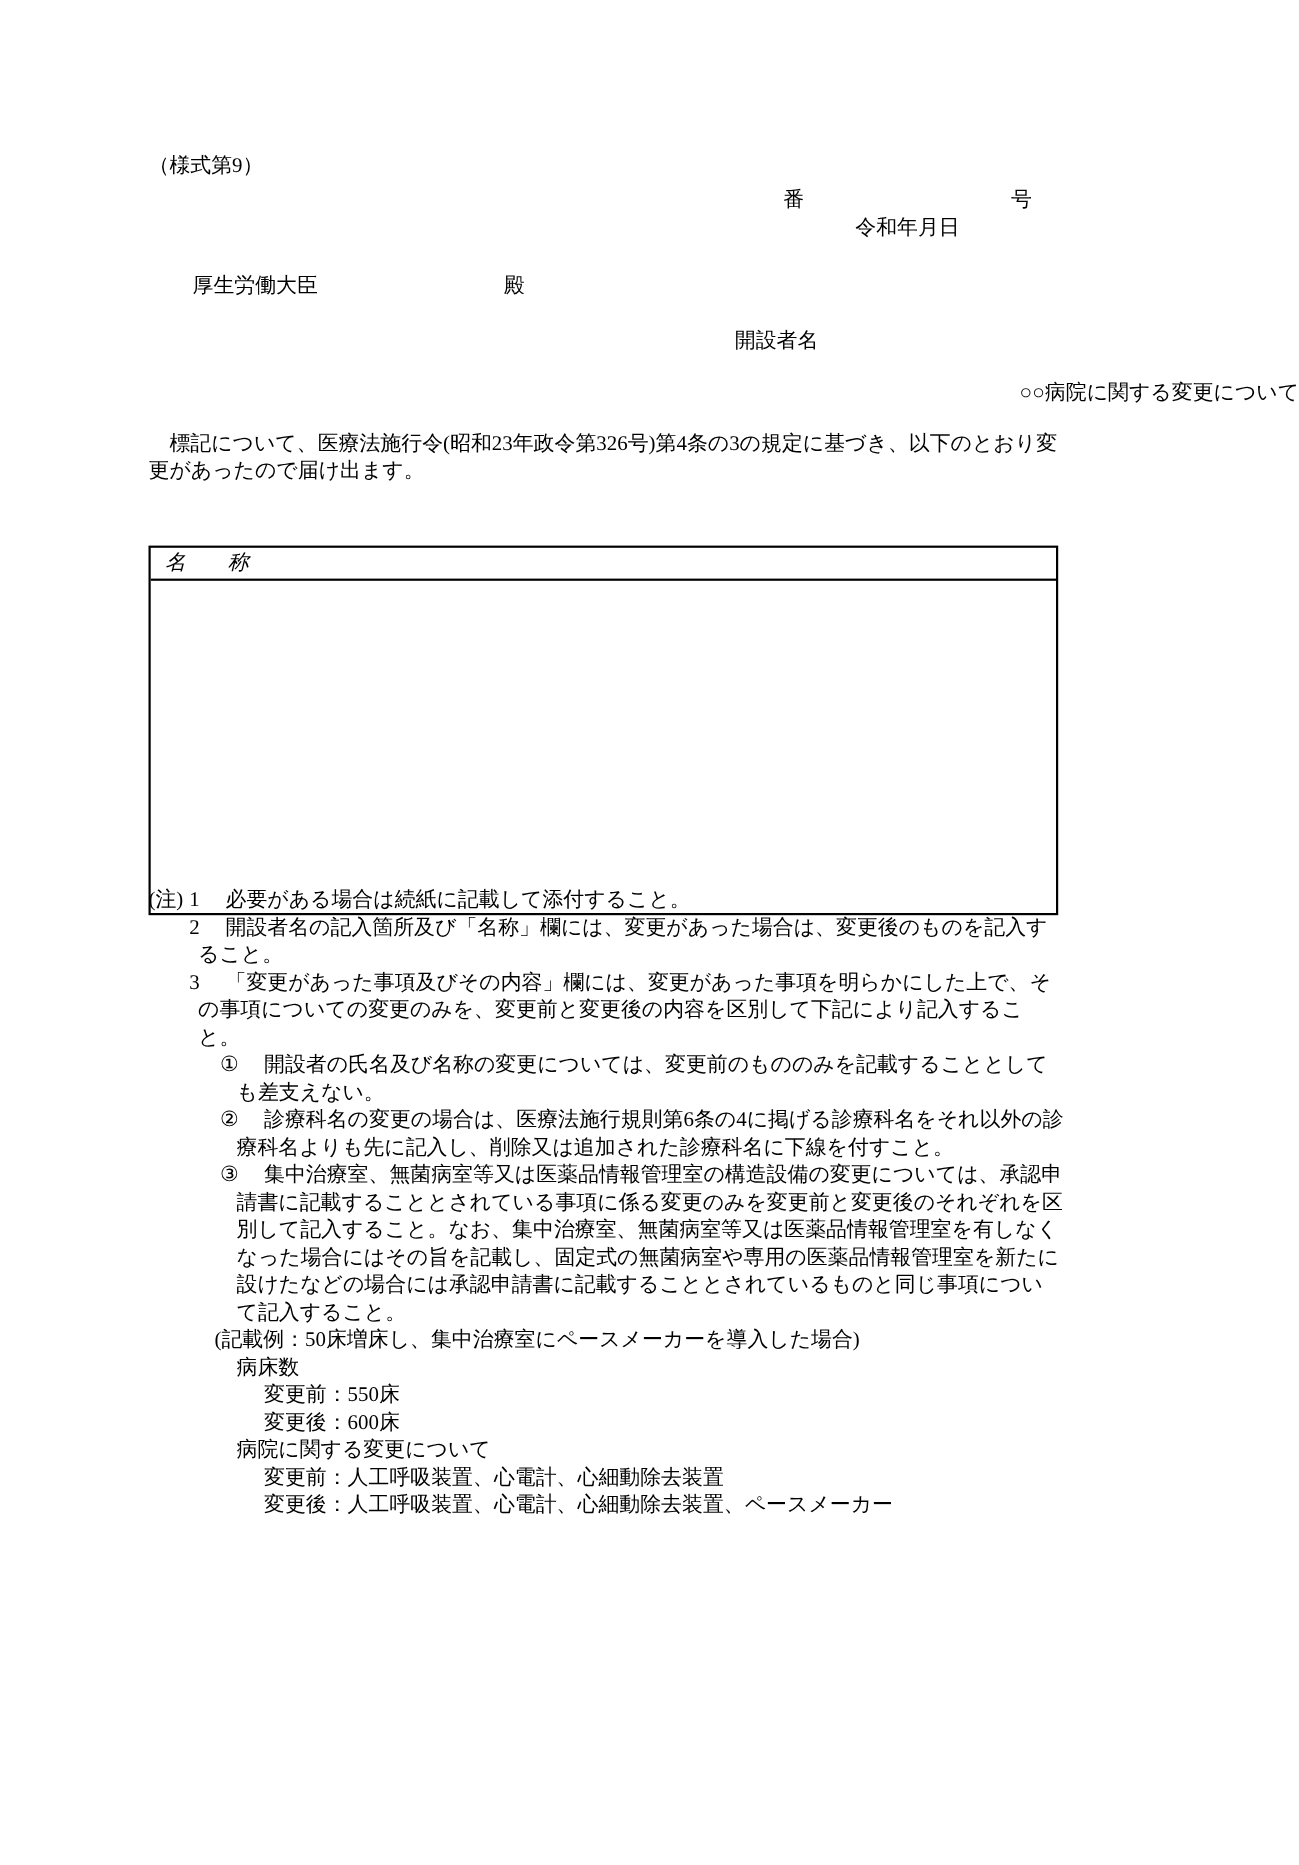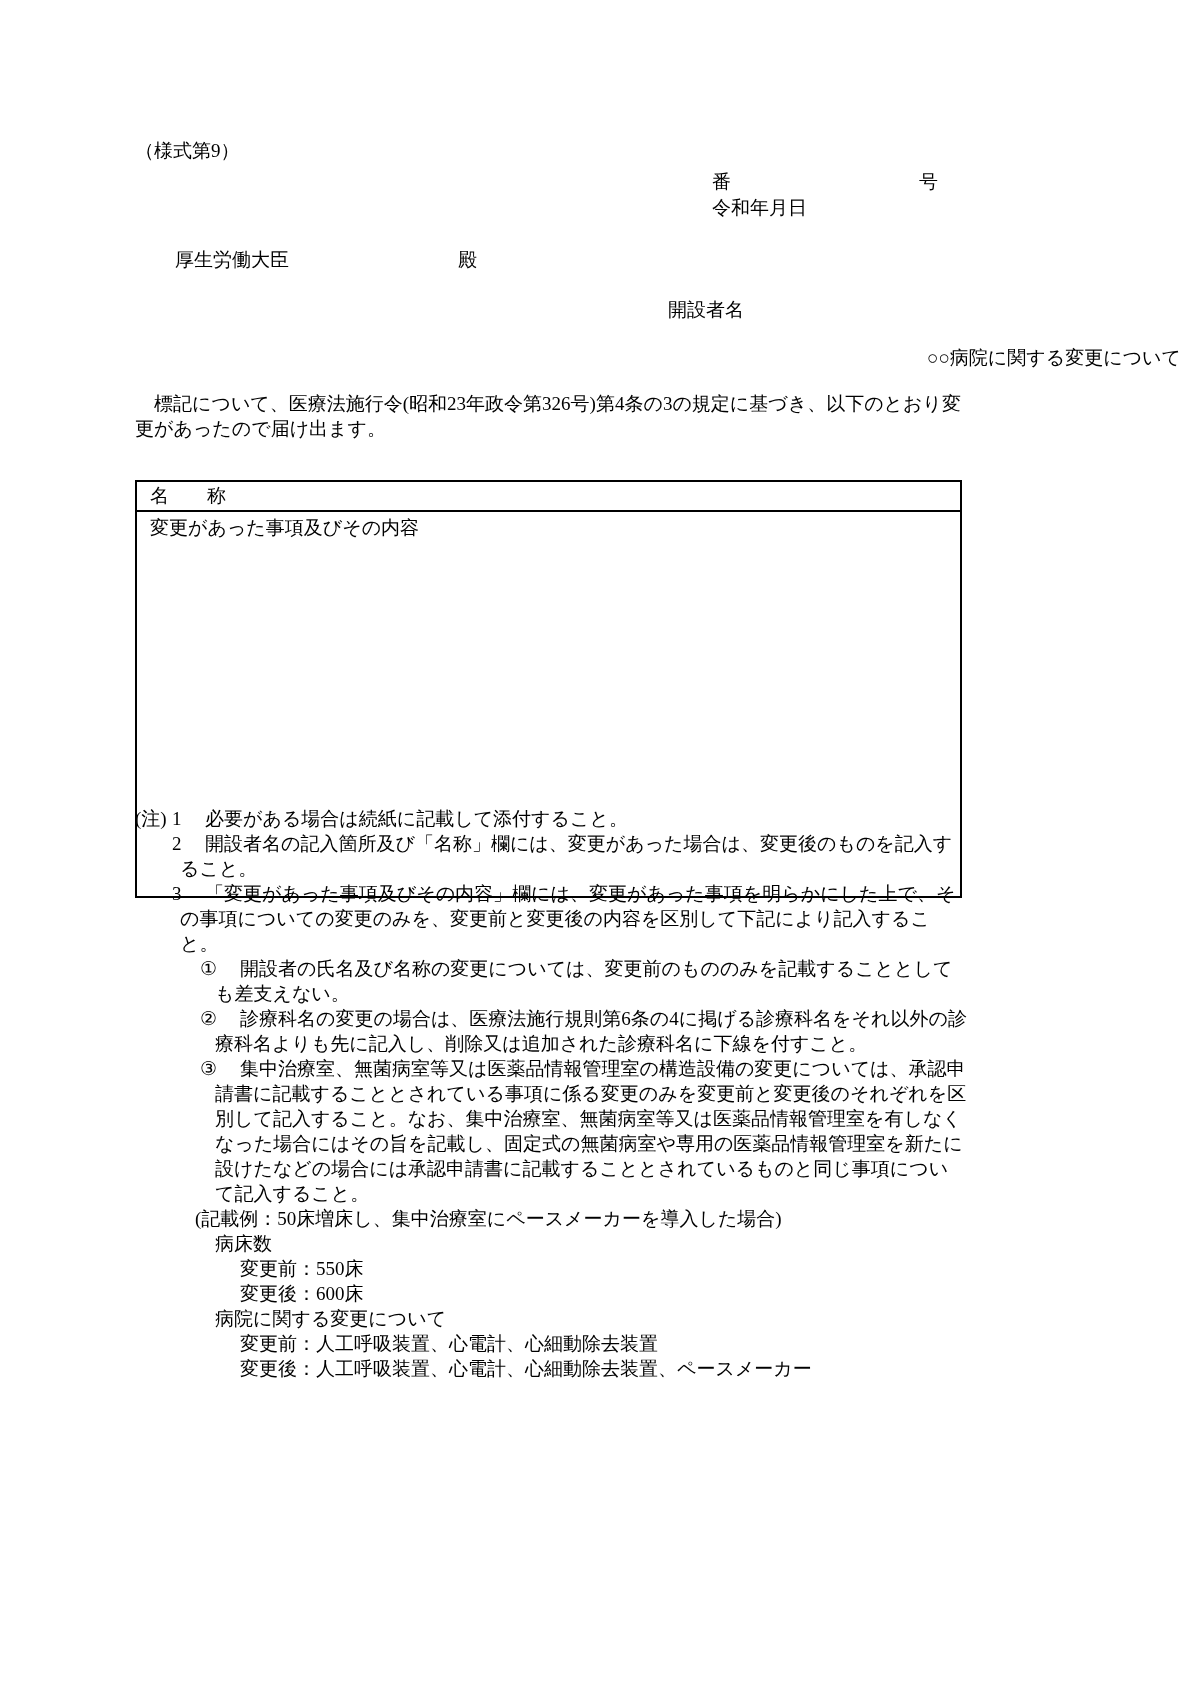--- a/index.html
+++ b/index.html
@@ -16,35 +16,36 @@
     .abs { position: absolute; }
 
     .form-number { left: 135px; top: 138px; }
 
     .number-line {
       left: 712px; top: 169px; width: 226px;
       display: flex; justify-content: space-between;
     }
     .date-line {
       left: 712px; top: 195px; width: 226px;
-      display: flex; justify-content: flex-start;
+      display: flex; justify-content: center;
     }
 
     .addressee  { left: 175px; top: 247px; }
     .honorific  { left: 458px; top: 247px; }
     .opener-label { left: 668px; top: 297px; }
 
     .doc-title { left: 0; top: 345px; width: 100%; text-align: right; }
 
     .body-par { left: 135px; top: 391px; width: 830px; margin: 0; }
 
     .form-table {
-      left: 135px; top: 480px; width: 827px; height: 418px;
+      left: 135px; top: 496px; width: 827px; height: 336px;
       border: 2px solid #000;
       box-sizing: border-box;
+      font-style: italic;
     }
     .row-name {
       height: 30px;
       border-bottom: 2px solid #000;
       padding: 1px 0 0 13px;
       box-sizing: border-box;
     }
     .row-content { padding: 3px 10px 0 13px; }
 
     .notes { left: 135px; top: 806px; width: 832px; }
@@ -87,24 +88,20 @@
 
   <div class="abs doc-title">○○病院に関する変更について</div>
 
   <p class="abs body-par">　標記について、医療法施行令(昭和23年政令第326号)第4条の3の規定に基づき、以下のとおり変更があったので届け出ます。</p>
 
   <div class="abs form-table">
     <div class="row-name">
       <span>名　　称</span>
       <span></span>
     </div>
-    <div class="row-content">
-      <span>変更があった事項及びその内容</span>
-      <span></span>
-    </div>
   </div>
 
   <div class="abs notes">
 
     <p class="note">
       <span class="chu">(注)</span>
       <span class="num">1</span>
       <span>必要がある場合は続紙に記載して添付すること。</span>
     </p>
 

